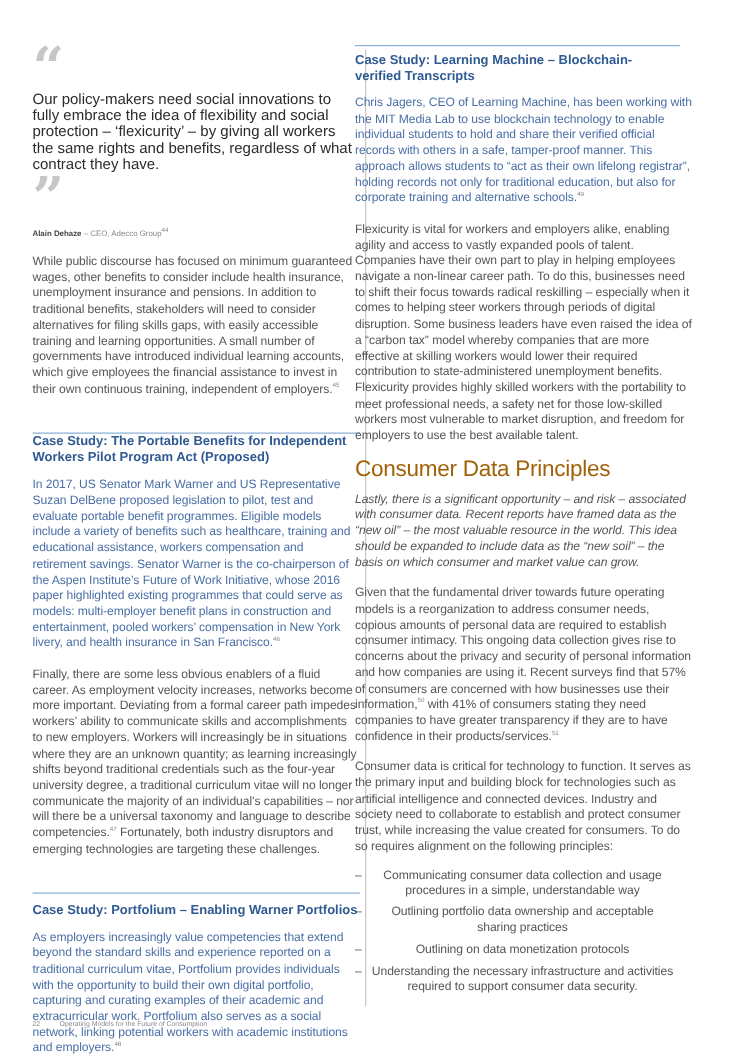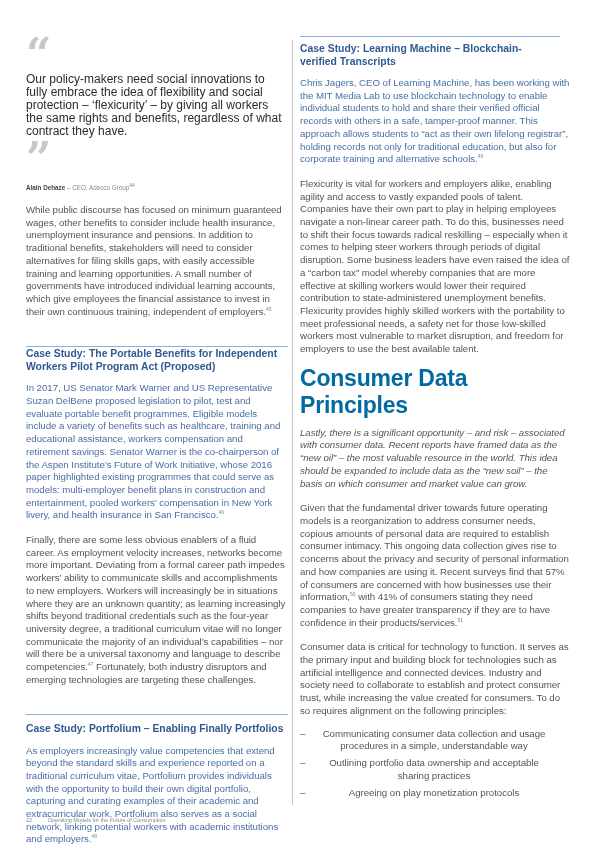--- a/index.html
+++ b/index.html
@@ -1,32 +1,32 @@
 <!DOCTYPE html>
 <html><head>
 <meta charset="utf-8">
 <style>
   html, body { margin:0; padding:0; background:#ffffff; }
   body { width:600px; height:848px; position:relative; overflow:hidden;
          font-family:"Liberation Sans", sans-serif; color:#4a4a4a; }
   .col { position:absolute; }
   .left { left:26px; top:0; width:262px; }
-  .right { left:300px; top:0; width:270px; }
+  .right { left:284px; top:0; width:270px; }
   .vdivider { position:absolute; left:292px; top:40px; width:1px; height:765px; background:#c8c8c8; }
   p { margin:0; }
   .body { font-size:9.7px; line-height:12.7px; color:#555; letter-spacing:-0.05px; }
   .blue { color:#4a6fa5; }
   .case-title { font-size:10.4px; line-height:13px; font-weight:bold; color:#2f5a92; }
   .case-rule { height:1px; background:#8fb0d6; }
   sup { font-size:5px; vertical-align:super; line-height:0; color:#888; }
   .quote-mark { font-family:"DejaVu Serif", serif; font-size:44px; font-weight:bold; color:#c7c7c7; line-height:30px; height:30px; }
   .quote-text { font-size:12px; line-height:13px; font-weight:normal; color:#2b2b2b; }
   .attrib { font-size:6.3px; color:#888; }
   .attrib b { color:#444; }
-  .h2 { font-size:23px; color:#0369a1; font-weight:bold; letter-spacing:-0.2px; }
+  .h2 { font-size:18px; color:#a16207; font-weight:normal; letter-spacing:-0.2px; }
   ul.bullets { list-style:none; margin:0; padding:0; }
   ul.bullets li { position:relative; padding-left:13px; margin-bottom:4.5px;text-align:center; }
   ul.bullets li::before { content:"–"; position:absolute; left:0; top:0; }
   .footer { position:absolute; left:26px; top:817px; font-size:5.5px; color:#888; }
   .footer .num { margin-right:14px; }
 </style>
 </head>
 <body>
 
 <div class="vdivider"></div>
@@ -48,21 +48,21 @@
   <p class="case-title" style="margin-top:0;">Case Study: The Portable Benefits for Independent Workers Pilot Program Act (Proposed)</p>
   <p class="body blue" style="margin-top:9px;">
     <span>In 2017, US Senator Mark Warner and US Representative Suzan DelBene proposed legislation to pilot, test and evaluate portable benefit programmes. Eligible models include a variety of benefits such as healthcare, training and educational assistance, workers compensation and retirement savings. Senator Warner is the co-chairperson of the Aspen Institute’s Future of Work Initiative, whose 2016 paper highlighted existing programmes that could serve as models: multi-employer benefit plans in construction and entertainment, pooled workers’ compensation in New York livery, and health insurance in San Francisco.</span><sup>46</sup>
   </p>
 
   <p class="body" style="margin-top:12px;">
     <span>Finally, there are some less obvious enablers of a fluid career. As employment velocity increases, networks become more important. Deviating from a formal career path impedes workers’ ability to communicate skills and accomplishments to new employers. Workers will increasingly be in situations where they are an unknown quantity; as learning increasingly shifts beyond traditional credentials such as the four-year university degree, a traditional curriculum vitae will no longer communicate the majority of an individual’s capabilities – nor will there be a universal taxonomy and language to describe competencies.</span><sup>47</sup><span> Fortunately, both industry disruptors and emerging technologies are targeting these challenges.</span>
   </p>
 
   <div class="case-rule" style="margin-top:27px;"></div>
-  <p class="case-title" style="margin-top:7px;">Case Study: Portfolium – Enabling Finally Portfolios</p>
+  <p class="case-title" style="margin-top:7px;">Case Study: Portfolium – Enabling Warner Portfolios</p>
   <p class="body blue" style="margin-top:10px;">
     <span>As employers increasingly value competencies that extend beyond the standard skills and experience reported on a traditional curriculum vitae, Portfolium provides individuals with the opportunity to build their own digital portfolio, capturing and curating examples of their academic and extracurricular work. Portfolium also serves as a social network, linking potential workers with academic institutions and employers.</span><sup>48</sup>
   </p>
 </div>
 
 <div class="col right">
   <div style="height:36px"></div>
   <div class="case-rule" style="width:260px;"></div>
   <p class="case-title" style="margin-top:5px; width:250px;">Case Study: Learning Machine – Blockchain-verified Transcripts</p>
   <p class="body blue" style="margin-top:9px;">
@@ -77,20 +77,21 @@
 
   <p class="body" style="margin-top:12px;">
     <span>Given that the fundamental driver towards future operating models is a reorganization to address consumer needs, copious amounts of personal data are required to establish consumer intimacy. This ongoing data collection gives rise to concerns about the privacy and security of personal information and how companies are using it. Recent surveys find that 57% of consumers are concerned with how businesses use their information,</span><sup>50</sup><span> with 41% of consumers stating they need companies to have greater transparency if they are to have confidence in their products/services.</span><sup>51</sup>
   </p>
 
   <p class="body" style="margin-top:12px;">Consumer data is critical for technology to function. It serves as the primary input and building block for technologies such as artificial intelligence and connected devices. Industry and society need to collaborate to establish and protect consumer trust, while increasing the value created for consumers. To do so requires alignment on the following principles:</p>
 
   <ul class="bullets body" style="margin-top:10px; width:255px;">
     <li>Communicating consumer data collection and usage procedures in a simple, understandable way</li>
     <li>Outlining portfolio data ownership and acceptable sharing practices</li>
-    <li>Agreeing on play monetization protocols</li>
+    <li>Outlining on data monetization protocols</li>
+    <li>Understanding the necessary infrastructure and activities required to support consumer data security.</li>
   </ul>
 </div>
 
 <div class="footer">
   <span class="num">22</span>
   <span>Operating Models for the Future of Consumption</span>
 </div>
 
 </body></html>

